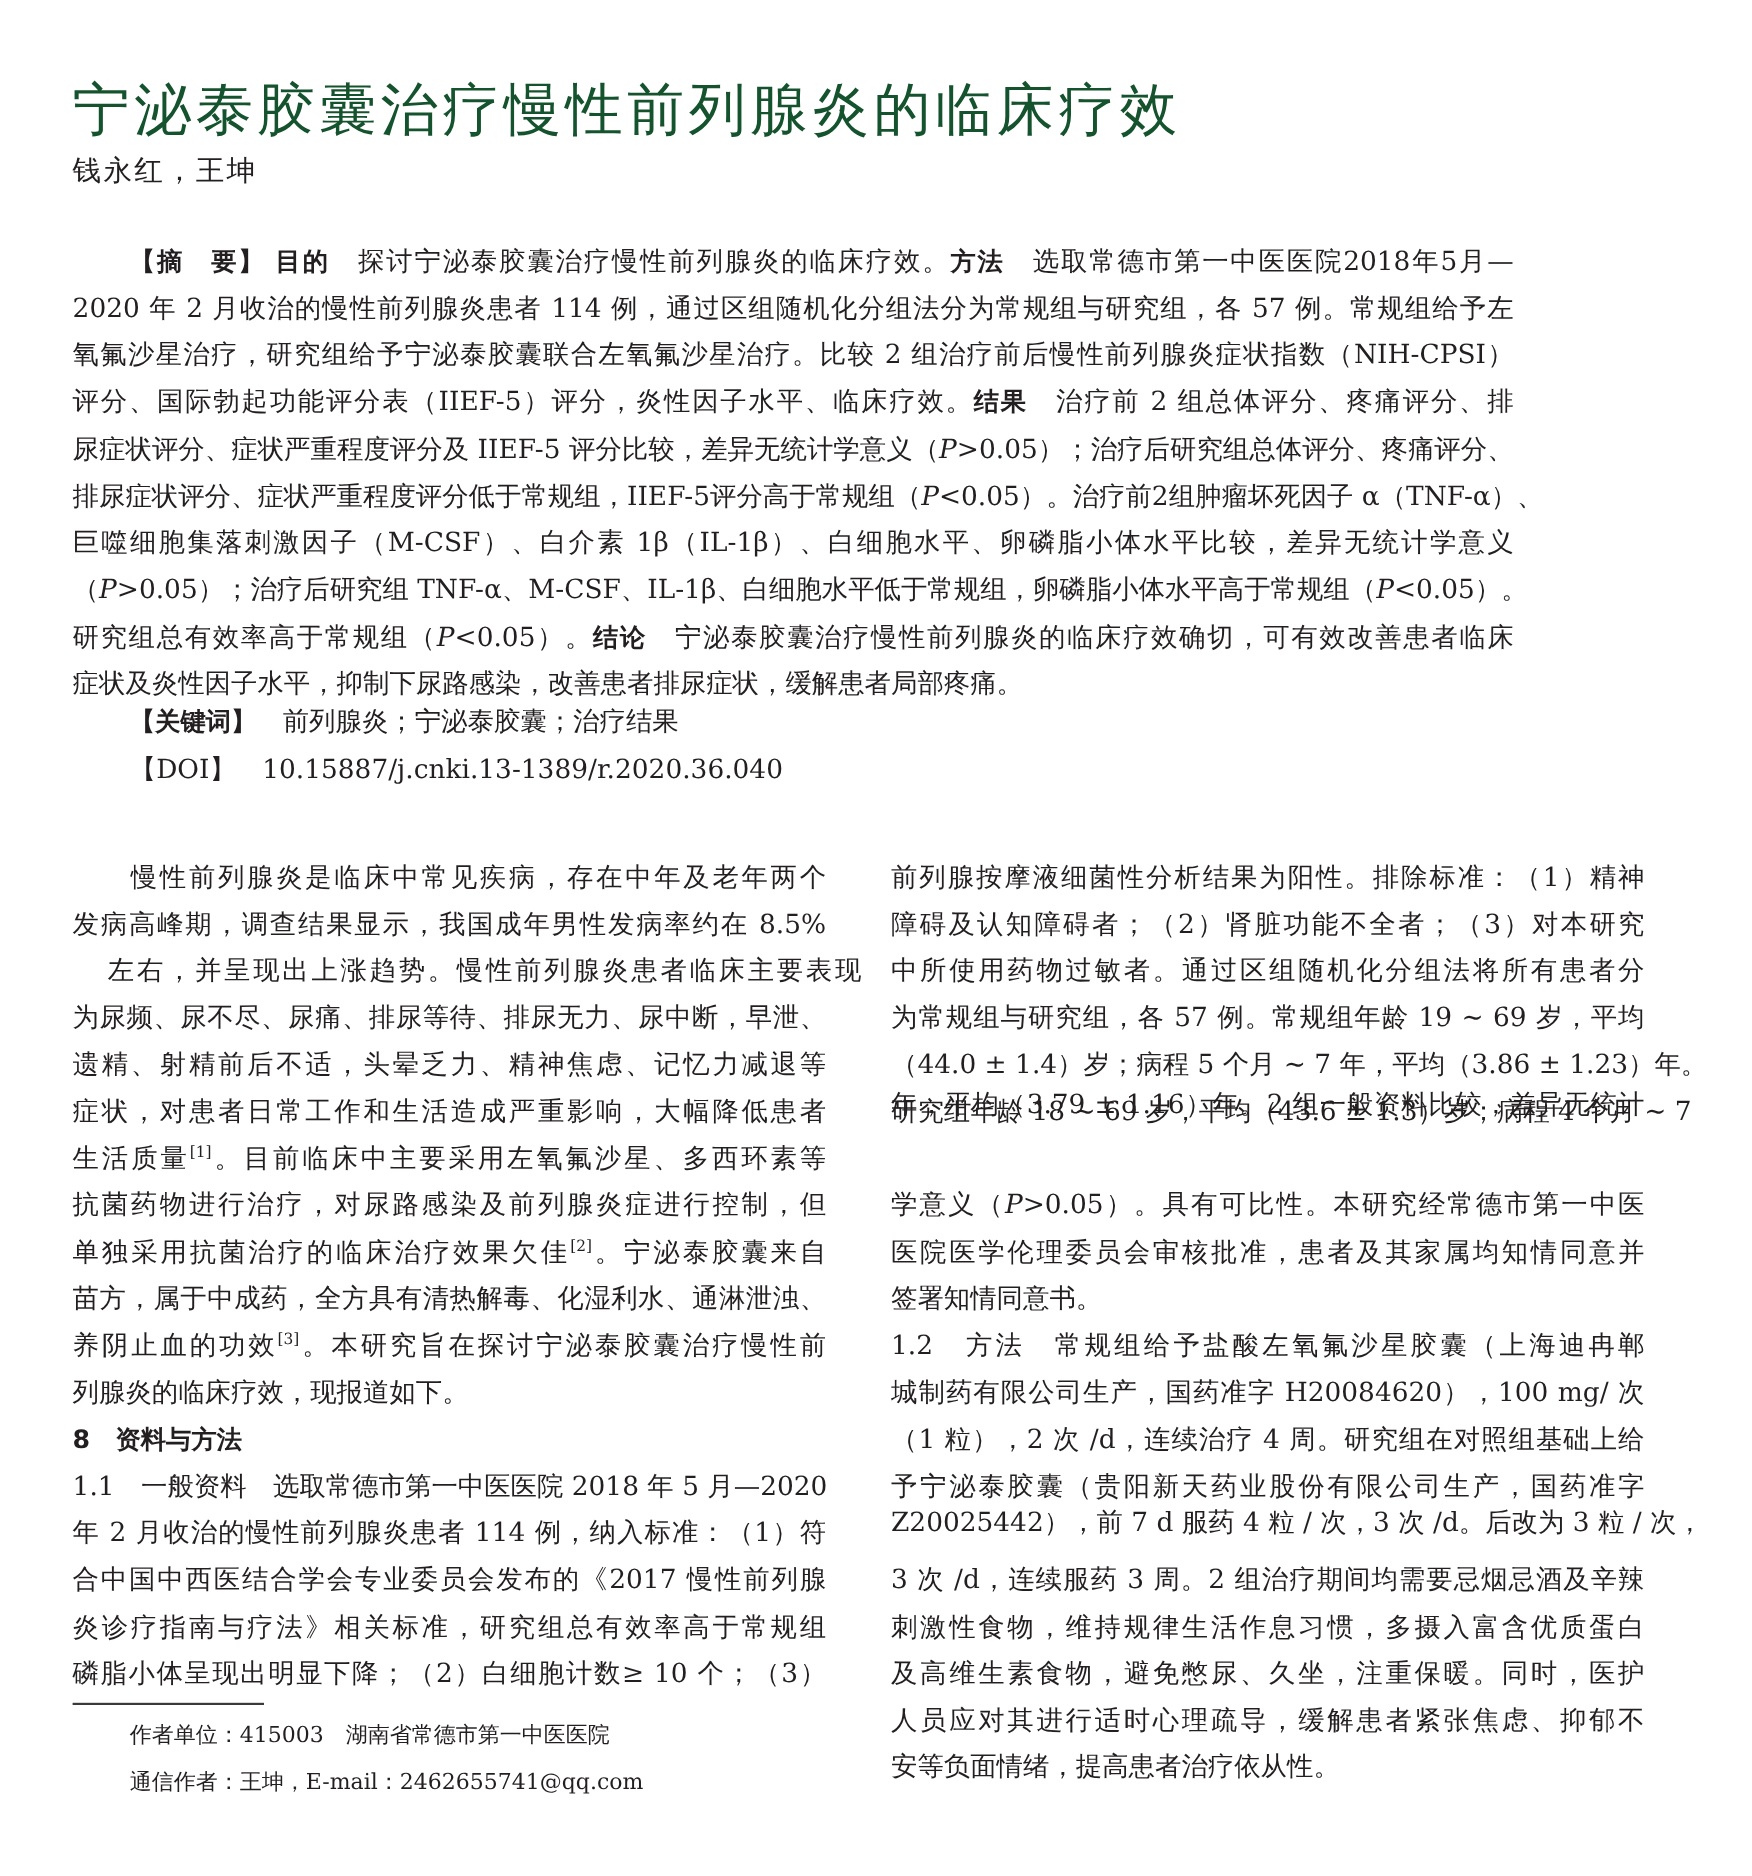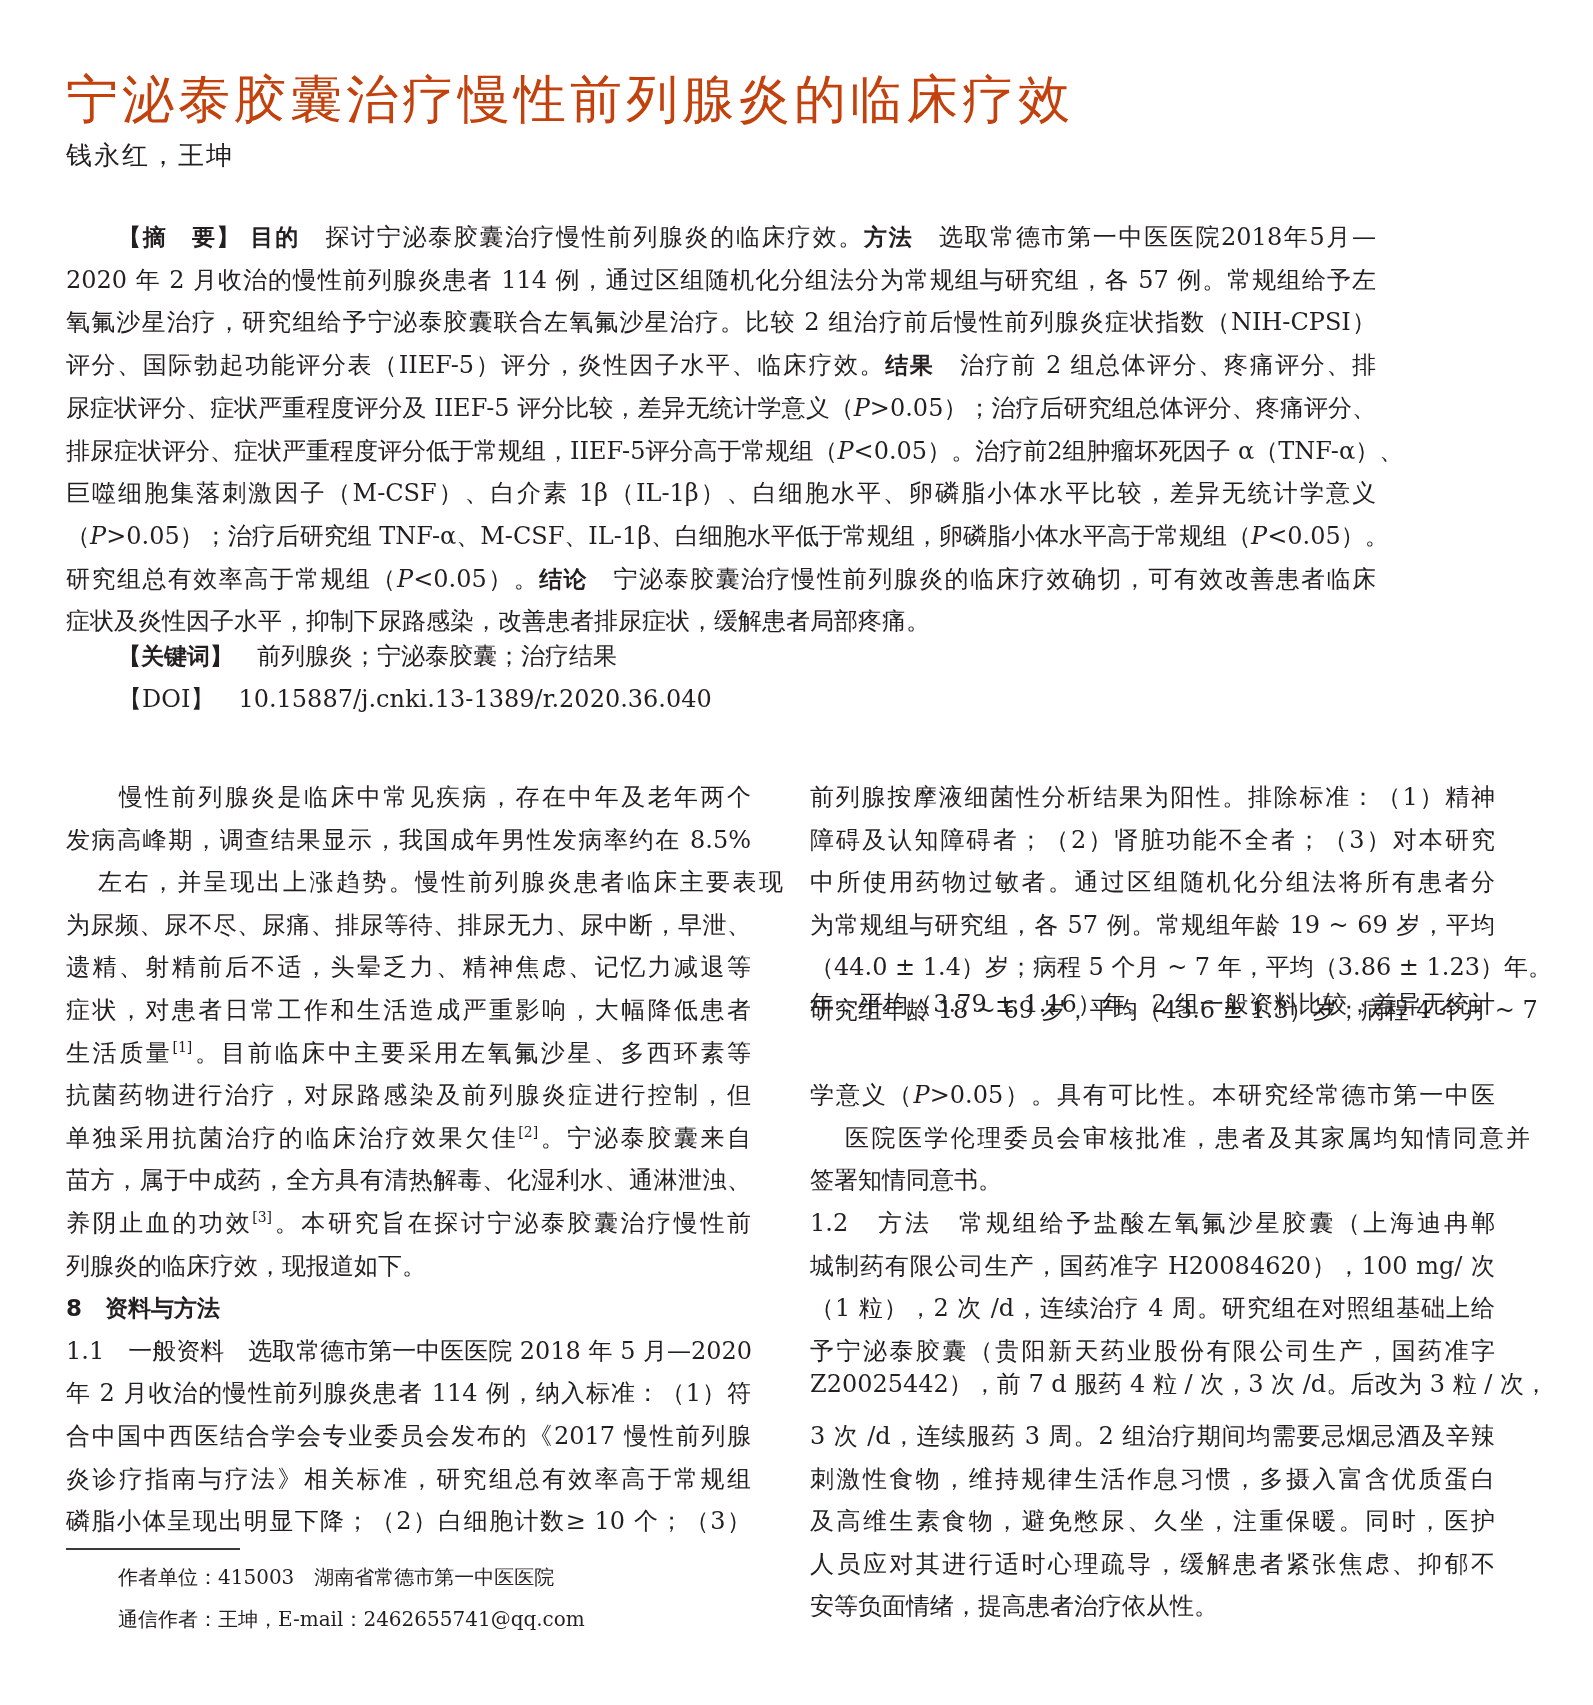--- a/index.html
+++ b/index.html
@@ -1,19 +1,19 @@
 <!DOCTYPE html>
 <html><head>
 <meta charset="utf-8">
 <style>
   html, body { margin: 0; padding: 0; background: #ffffff; }
   body { width: 1593px; height: 1705px; position: relative; overflow: hidden;
          font-family: "DejaVu Serif", "Liberation Serif", serif; color: #231f20; }
   .title { position: absolute; left: 66px; top: 30px; font-size: 52px; letter-spacing: 4px;
-           font-family: "DejaVu Sans", sans-serif; font-weight: normal; white-space: nowrap; color:#c2410c; }
+           font-family: "DejaVu Sans", sans-serif; font-weight: normal; white-space: nowrap; color:#14532d; }
   .authors { position: absolute; left: 66px; top: 138px; font-size: 26px; letter-spacing: 2px; white-space: nowrap; text-align: right; }
   .abs-line, .col-line { position: absolute; white-space: nowrap; font-size: 24px; line-height: 30px; }
   .abs-line { left: 66px; width: 1310px; }
   .col-line { width: 685px; }
   .left { left: 66px; }
   .right { left: 810px; }
   .justify { text-align: justify; text-align-last: justify; }
   b, .bold { font-family: "DejaVu Sans", sans-serif; font-weight: bold; font-size: 23px; }
   i { font-style: italic; }
   sup { font-size: 14px; vertical-align: 9px; line-height: 0; }
@@ -70,21 +70,21 @@
   </div>
 <div id="right-col">
     <div class="col-line right justify" style="top: 782px;"><span>前列腺按摩液细菌性分析结果为阳性。排除标准：（1）精神</span></div>
     <div class="col-line right justify" style="top: 824.6px;"><span>障碍及认知障碍者；（2）肾脏功能不全者；（3）对本研究</span></div>
     <div class="col-line right justify" style="top: 867.2px;"><span>中所使用药物过敏者。通过区组随机化分组法将所有患者分</span></div>
     <div class="col-line right justify" style="top: 909.8px;"><span>为常规组与研究组，各 57 例。常规组年龄 19 ~ 69 岁，平均</span></div>
     <div class="col-line right justify" style="top: 952.4px;"><span>（44.0 ± 1.4）岁；病程 5 个月 ~ 7 年，平均（3.86 ± 1.23）年。</span></div>
     <div class="col-line right justify" style="top: 995px;"><span>研究组年龄 18 ~ 69 岁，平均（43.6 ± 1.3）岁；病程 4 个月 ~ 7</span></div>
     <div class="col-line right justify" style="top: 989px;"><span>年，平均（3.79 ± 1.16）年。2 组一般资料比较，差异无统计</span></div>
     <div class="col-line right justify" style="top: 1080.2px;"><span>学意义（</span><i>P</i><span>&gt;0.05）。具有可比性。本研究经常德市第一中医</span></div>
-    <div class="col-line right justify" style="top: 1122.8px; margin-left: 35px;"><span>医院医学伦理委员会审核批准，患者及其家属均知情同意并</span></div>
+    <div class="col-line right justify" style="top: 1122.8px;"><span>医院医学伦理委员会审核批准，患者及其家属均知情同意并</span></div>
     <div class="col-line right" style="top: 1165.4px;"><span>签署知情同意书。</span></div>
     <div class="col-line right justify" style="top: 1208px;"><span>1.2　方法　常规组给予盐酸左氧氟沙星胶囊（上海迪冉郸</span></div>
     <div class="col-line right justify" style="top: 1250.6px;"><span>城制药有限公司生产，国药准字 H20084620），100 mg/ 次</span></div>
     <div class="col-line right justify" style="top: 1293.2px;"><span>（1 粒），2 次 /d，连续治疗 4 周。研究组在对照组基础上给</span></div>
     <div class="col-line right justify" style="top: 1335.8px;"><span>予宁泌泰胶囊（贵阳新天药业股份有限公司生产，国药准字</span></div>
     <div class="col-line right justify" style="top: 1369px;"><span>Z20025442），前 7 d 服药 4 粒 / 次，3 次 /d。后改为 3 粒 / 次，</span></div>
     <div class="col-line right justify" style="top: 1421px;"><span>3 次 /d，连续服药 3 周。2 组治疗期间均需要忌烟忌酒及辛辣</span></div>
     <div class="col-line right justify" style="top: 1463.6px;"><span>刺激性食物，维持规律生活作息习惯，多摄入富含优质蛋白</span></div>
     <div class="col-line right justify" style="top: 1506.2px;"><span>及高维生素食物，避免憋尿、久坐，注重保暖。同时，医护</span></div>
     <div class="col-line right justify" style="top: 1548.8px;"><span>人员应对其进行适时心理疏导，缓解患者紧张焦虑、抑郁不</span></div>

